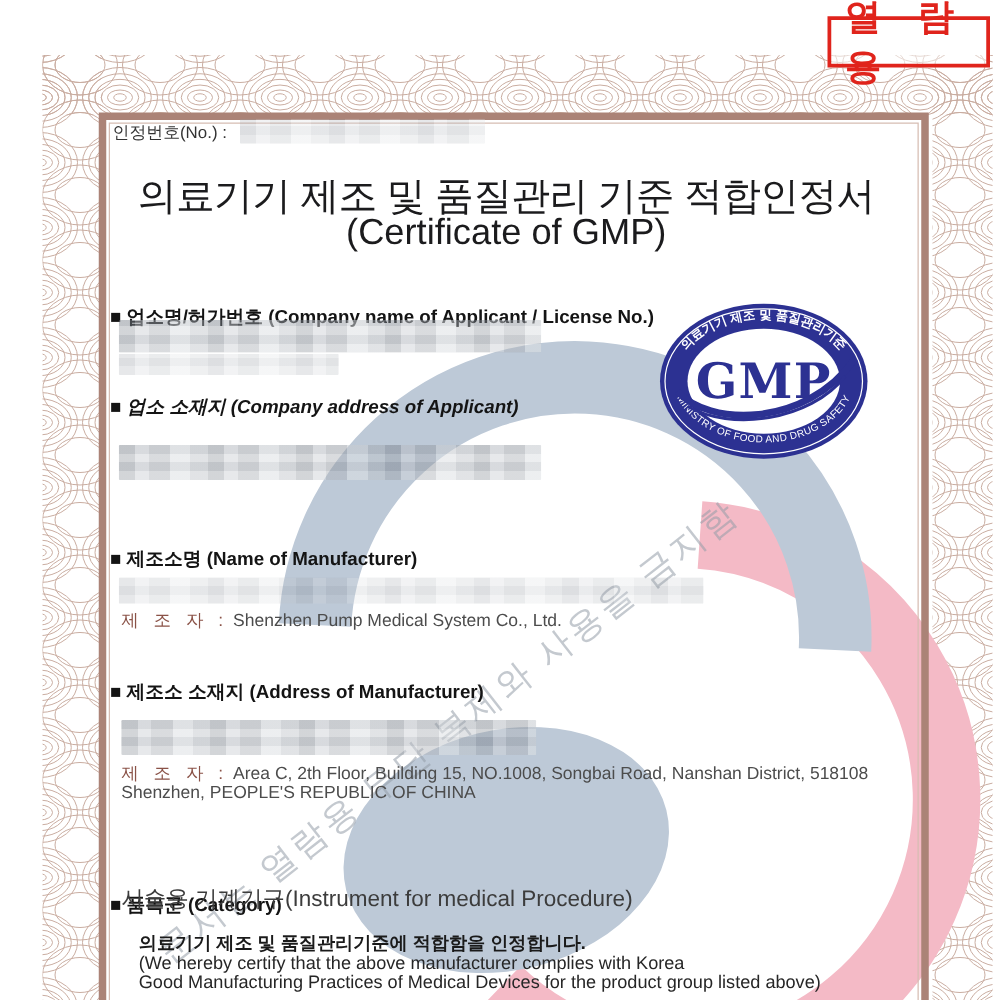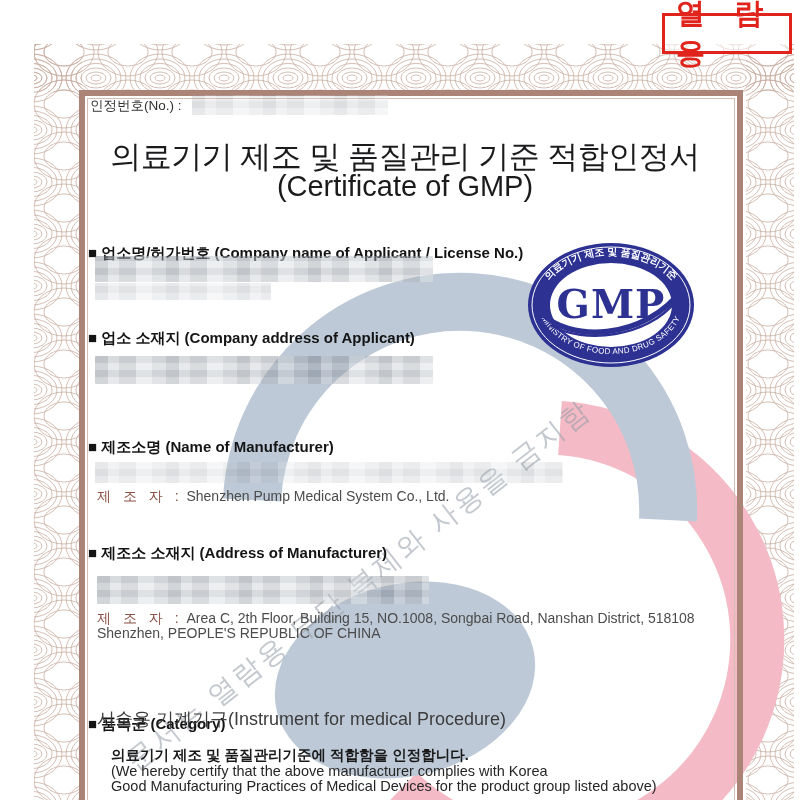--- a/index.html
+++ b/index.html
@@ -91,21 +91,21 @@
     <div class="certno">인정번호(No.) :</div>
     <div class="redact light" style="left:192px;top:95px;width:196px;height:20px;"></div>
 
     <div class="title-ko">의료기기 제조 및 품질관리 기준 적합인정서</div>
     <div class="title-en">(Certificate of GMP)</div>
 
     <div class="sec-h" style="top:244px;">■ 업소명/허가번호 (Company name of Applicant / License No.)</div>
     <div class="redact" style="left:95px;top:256px;width:338px;height:26px;"></div>
     <div class="redact light" style="left:95px;top:283px;width:176px;height:17px;"></div>
 
-    <div class="sec-h" style="top:329px;">■ 업소 소재지 (Company address of Applicant)</div>
+    <div class="sec-h" style="top:316px;font-style:italic;">■ 업소 소재지 (Company address of Applicant)</div>
     <div class="redact" style="left:95px;top:356px;width:338px;height:28px;"></div>
 
     <div class="sec-h" style="top:438px;">■ 제조소명 (Name of Manufacturer)</div>
     <div class="redact light" style="left:95px;top:462px;width:468px;height:21px;"></div>
     <div class="detail" style="top:489px;">
       <span class="lbl">제 조 자 :</span>
       <span>Shenzhen Pump Medical System Co., Ltd.</span>
     </div>
 
     <div class="sec-h" style="top:544px;">■ 제조소 소재지 (Address of Manufacturer)</div>

